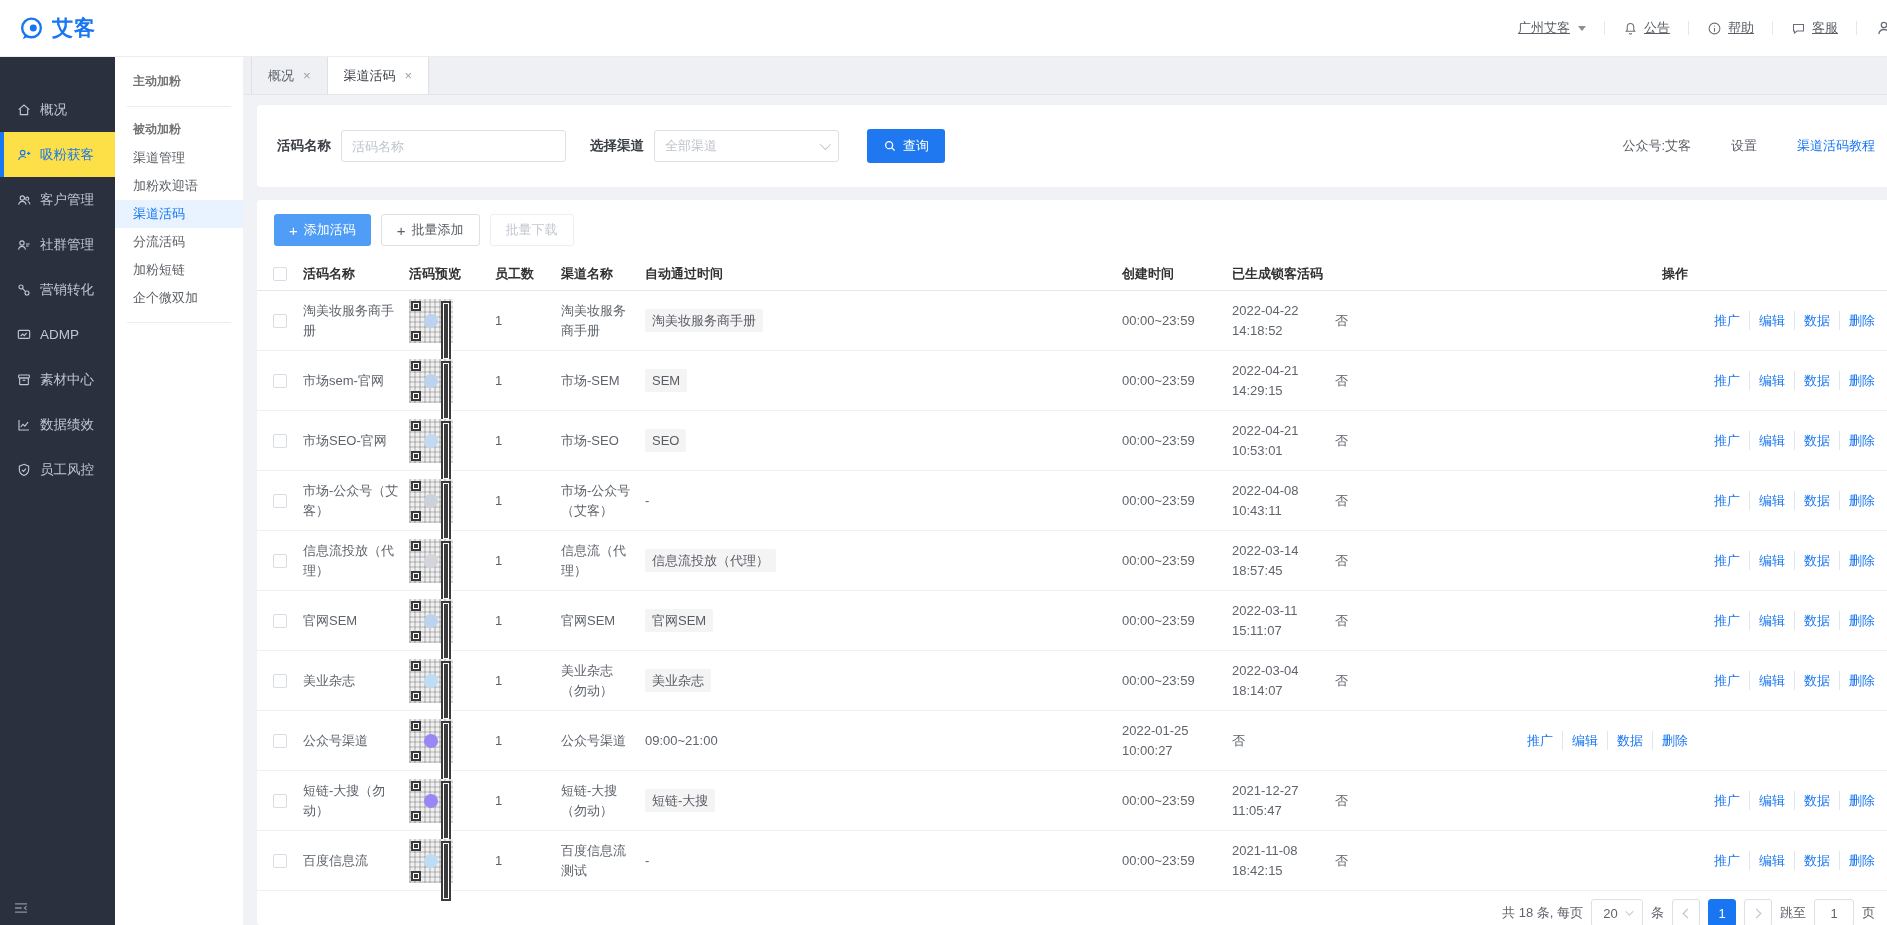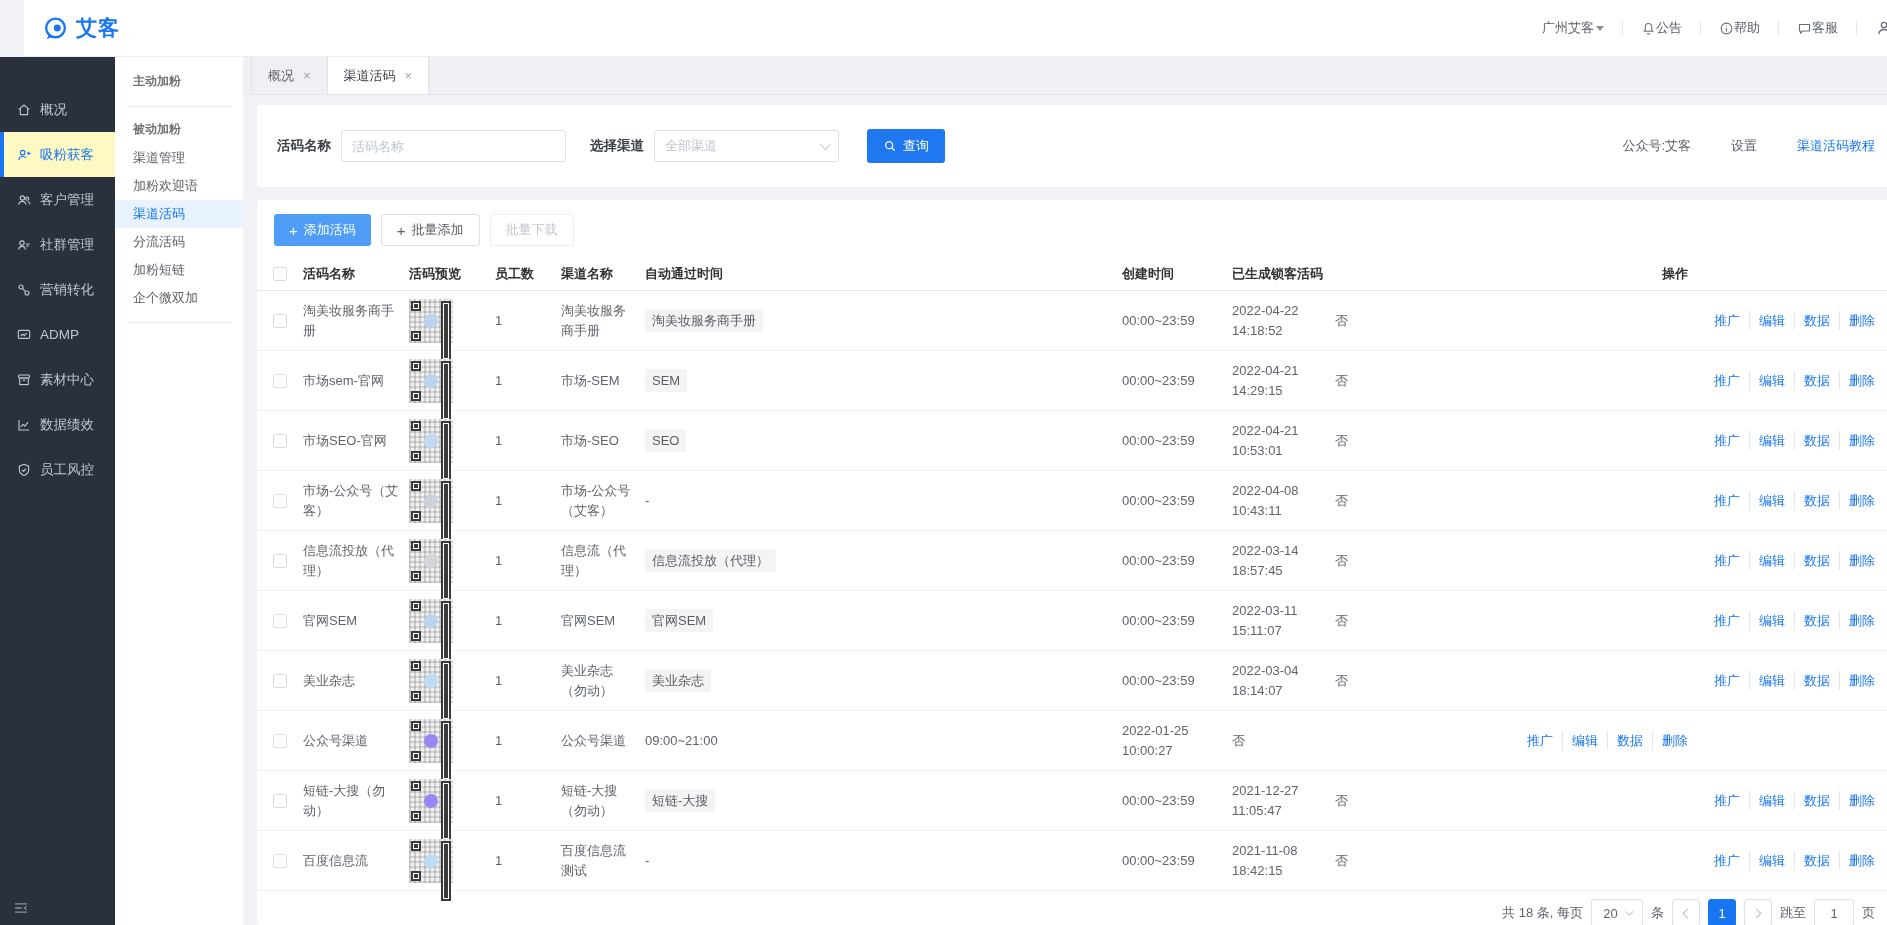--- a/index.html
+++ b/index.html
@@ -5,33 +5,33 @@
   :root{
     --primary:#1876f2; --primary-soft:#4f9df6; --sidebar-bg:#2a303e;
     --page-bg:#f0f2f5; --active-item-bg:#e8f3ff; --tag-bg:#f4f4f5; --border:#e8ebf0;
   }
   *{box-sizing:border-box;margin:0;padding:0;}
   html,body{width:1887px;height:925px;overflow:hidden;}
   body{position:relative;background:var(--page-bg);font-family:"Liberation Sans","DejaVu Sans",sans-serif;font-size:13px;color:#5a5f66;}
   svg{display:block;}
 
   
-  .topbar{position:absolute;top:0;left:0;right:0;height:57px;background:#fff;border-bottom:1px solid #ededed;display:flex;align-items:center;z-index:10;margin-left:24px;}
+  .topbar{position:absolute;top:0;left:0;right:0;height:57px;background:#fff;border-bottom:1px solid #ededed;display:flex;align-items:center;z-index:10;}
   .logo{display:flex;align-items:center;gap:7px;margin-left:18px;cursor:pointer;}
   .logo-text{font-size:21px;font-weight:bold;color:var(--primary);letter-spacing:1px;}
   .topbar-right{margin-left:auto;display:flex;align-items:center;color:#595f66;margin-right:-6px;}
-  .top-item{display:flex;align-items:center;cursor:pointer;white-space:nowrap;}
+  .top-item{display:flex;align-items:center;gap:6px;cursor:pointer;white-space:nowrap;text-decoration:underline;}
   .vsep{width:1px;height:14px;background:#e3e6ea;margin:0 18px;}
   .caret-down{width:0;height:0;border-left:4px solid transparent;border-right:4px solid transparent;border-top:5px solid #8a8f99;margin-left:2px;}
 
   
   .side{position:absolute;top:57px;left:0;bottom:0;width:115px;background:var(--sidebar-bg);padding-top:30px;z-index:5;}
   .side-item{height:45px;display:flex;align-items:center;gap:8px;padding-left:16px;color:#c0c6d2;cursor:pointer;position:relative;}
   .side-item .lbl{font-size:13.5px;}
-  .side-item.active{background:#fef9c3;color:var(--primary);text-align:center;}
+  .side-item.active{background:#fde047;color:var(--primary);text-align:center;}
   .side-item.active::before{content:'';position:absolute;left:0;top:0;bottom:0;width:4px;background:var(--primary);}
   .collapse-btn{position:absolute;left:12px;bottom:8px;cursor:pointer;color:#8a909c;}
 
   
   .submenu{position:absolute;top:57px;left:115px;bottom:0;width:128px;background:#fff;padding-top:8px;z-index:4;}
   .sec-title{font-size:12px;font-weight:bold;color:#737373;padding:8px 0 6px 18px;}
   .sub-item{height:28px;line-height:28px;padding-left:18px;color:#5c6066;cursor:pointer;white-space:nowrap;}
   .sub-item.active{background:var(--active-item-bg);color:var(--primary);}
   .sec-divider{border:none;border-top:1px solid #ececec;margin:10px 12px 6px 12px;}
 

